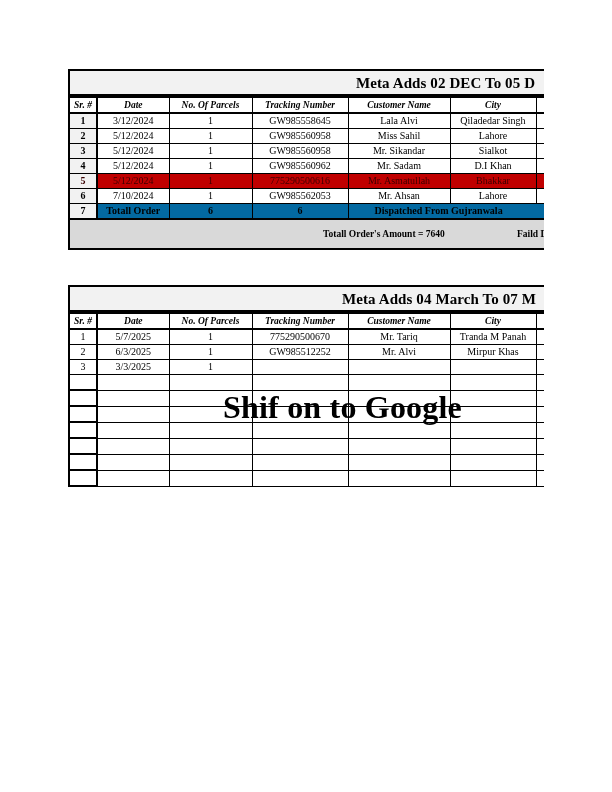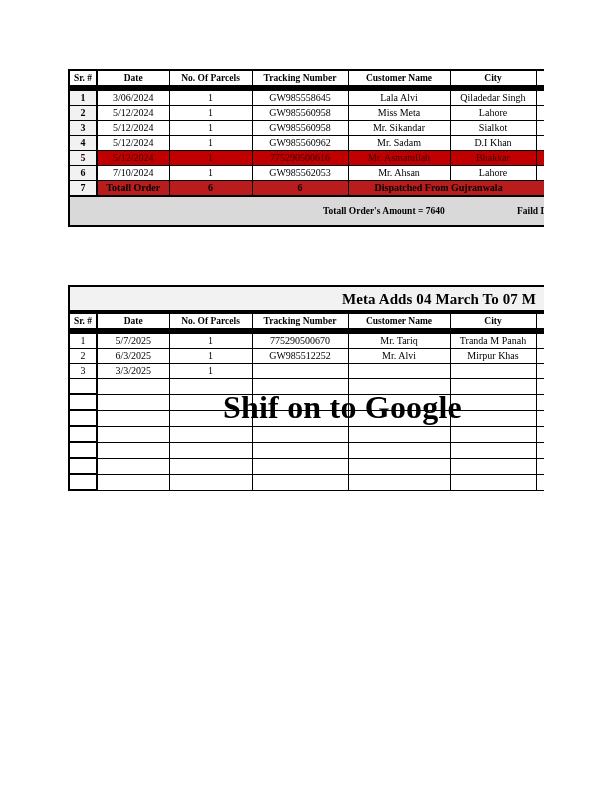--- a/index.html
+++ b/index.html
@@ -26,26 +26,26 @@
     }
     th { font-weight: bold; background: #ffffff; font-size: 9.5px; }
     .c-sr { width: 28px; }
     .c-date { width: 72px; }
     .c-parcels { width: 83px; }
     .c-track { width: 96px; }
     .c-name { width: 102px; }
     .c-city { width: 86px; }
     .c-extra { width: 93px; }
 
-    tr.hdr th { border-top: 2px solid #000; border-bottom: 6px solid #000000; }
+    tr.hdr th { border-top: 2px solid #000; border-bottom: 2px solid #000000; font-style: italic; }
     td.sr, th.sr { border-left: 2px solid #000; border-right: 2px solid #000; }
     #sheet1 td.sr { font-weight: bold; background: #f2f2f2; }
     tr.flagged td { background: #c00000; color: #3a0000; }
     tr.flagged td.sr { background: #c00000; }
-    tr.total td { background: #b91c1c; font-weight: bold; border-bottom: 2px solid #000; }
+    tr.total td { background: #0369a1; font-weight: bold; border-bottom: 2px solid #000; }
     tr.total td.sr { background: #d9d9d9; }
 
     .summary-band {
       height: 30px; background: #d9d9d9; border-left: 2px solid #000; border-bottom: 2px solid #000;
       box-sizing: border-box; position: relative; font-size: 9.5px; font-weight: bold; white-space: nowrap;
     }
     .summary-band span { position: absolute; top: 9px; }
 
     #sheet2 td.sr { font-weight: normal; }
     #sheet2 tr.empty td { height: 14px; }
@@ -55,20 +55,23 @@
 
     .overlay-text {
       position: absolute; left: 155px; top: 104px; font-size: 32px; font-weight: bold; white-space: nowrap;
       font-family: Liberation Serif, serif; letter-spacing: 0.2px; pointer-events: none;
     }
   </style>
 </head>
 <body>
 
 <div class="sheet" id="sheet1">
+  <div class="title-band">
+    <span class="title">Meta Adds 02 DEC To 05 D</span>
+  </div>
   <table>
     <colgroup>
       <col class="c-sr">
         <col class="c-date">
         <col class="c-parcels">
         <col class="c-track">
         <col class="c-name">
         <col class="c-city">
         <col class="c-extra">
     </colgroup>
@@ -77,33 +80,33 @@
       <th class="sr">Sr. #</th>
       <th>Date</th>
       <th>No. Of Parcels</th>
       <th>Tracking Number</th>
       <th>Customer Name</th>
       <th>City</th>
       <th></th>
     </tr>
     <tr>
       <td class="sr">1</td>
-      <td>3/06/2024</td>
+      <td>3/12/2024</td>
       <td>1</td>
       <td>GW985558645</td>
       <td>Lala Alvi</td>
       <td>Qiladedar Singh</td>
       <td></td>
     </tr>
     <tr>
       <td class="sr">2</td>
       <td>5/12/2024</td>
       <td>1</td>
       <td>GW985560958</td>
-      <td>Miss Meta</td>
+      <td>Miss Sahil</td>
       <td>Lahore</td>
       <td></td>
     </tr>
     <tr>
       <td class="sr">3</td>
       <td>5/12/2024</td>
       <td>1</td>
       <td>GW985560958</td>
       <td>Mr. Sikandar</td>
       <td>Sialkot</td>

